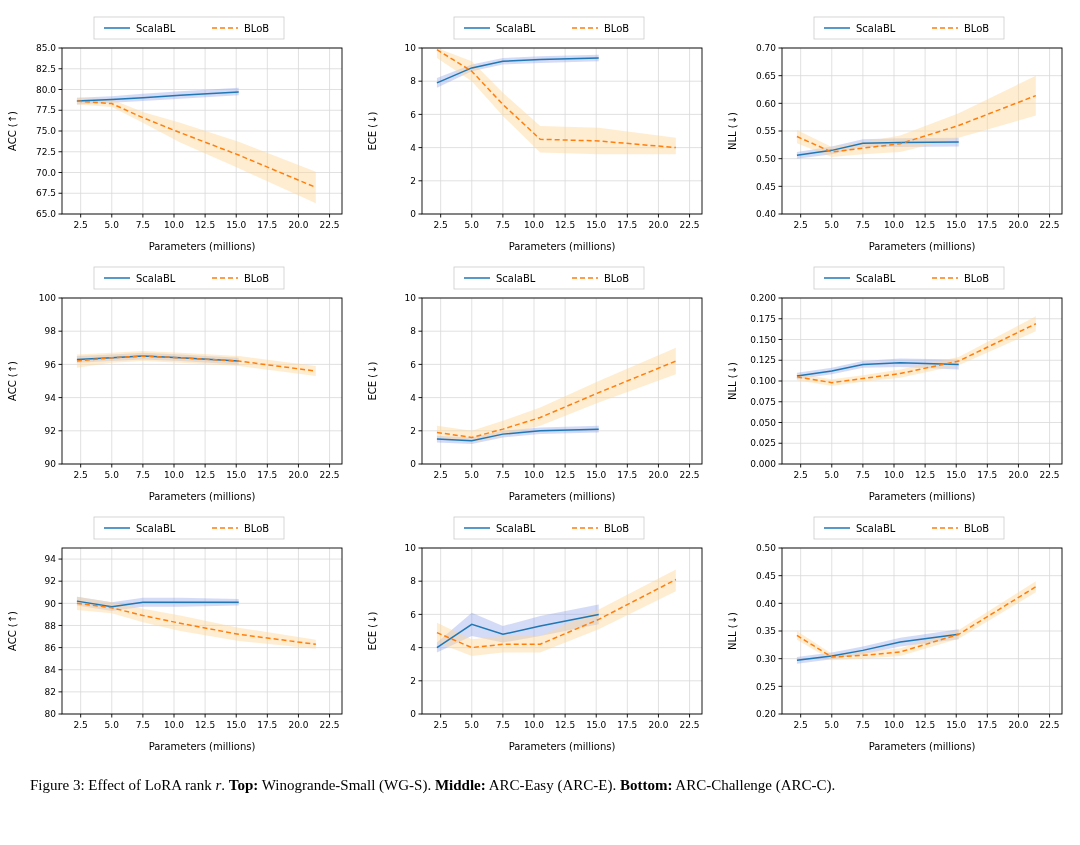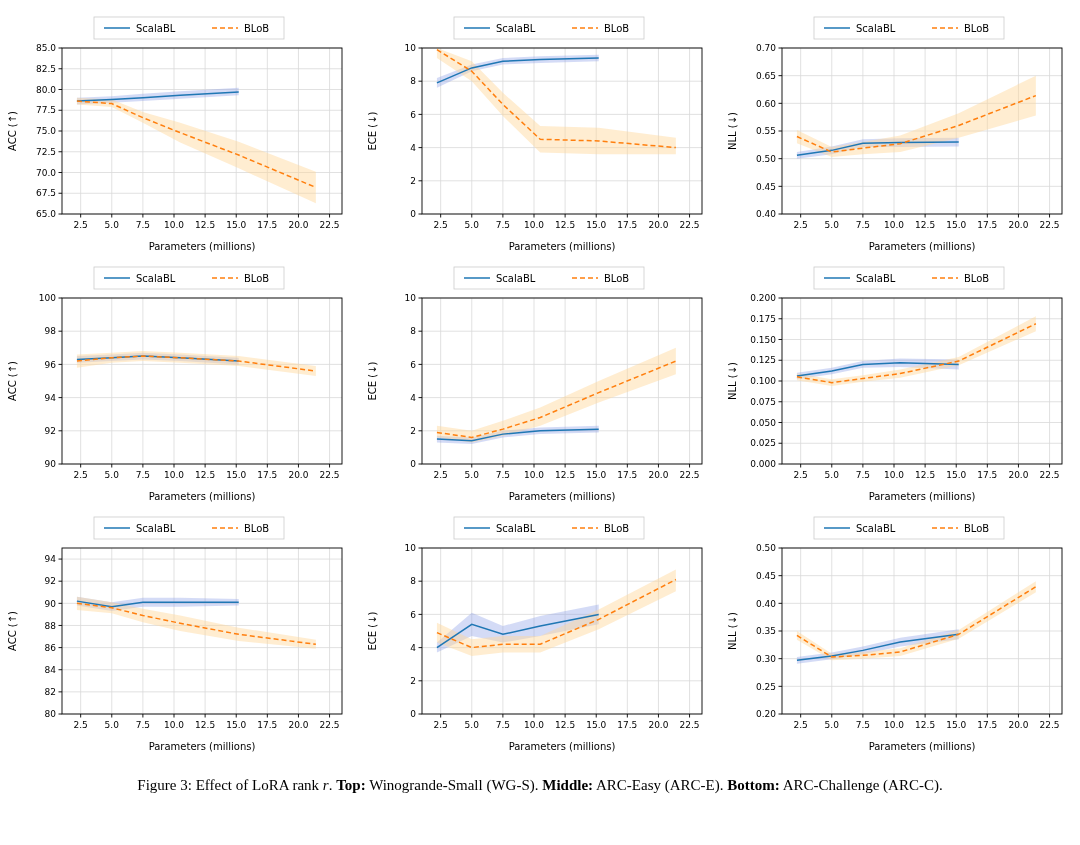--- a/index.html
+++ b/index.html
@@ -22,21 +22,20 @@
   .cell{position:relative;}
   svg.plot{display:block;}
   .caption{
     position:absolute;
     left:30px; top:775px;
     width:1020px;
     font-family:"Liberation Serif", serif;
     font-size:15px;
     line-height:1.35;
     color:#000;
-    text-align:center;
   }
   .caption b{font-weight:bold;}
   .caption i{font-style:italic;}
   text{font-family:"DejaVu Sans", sans-serif;}
   .tick{font-size:9px;fill:#000;}
   .axlabel{font-size:10px;fill:#000;}
   .leglabel{font-size:10px;fill:#000;}
 </style>
 </head>
 <body>

